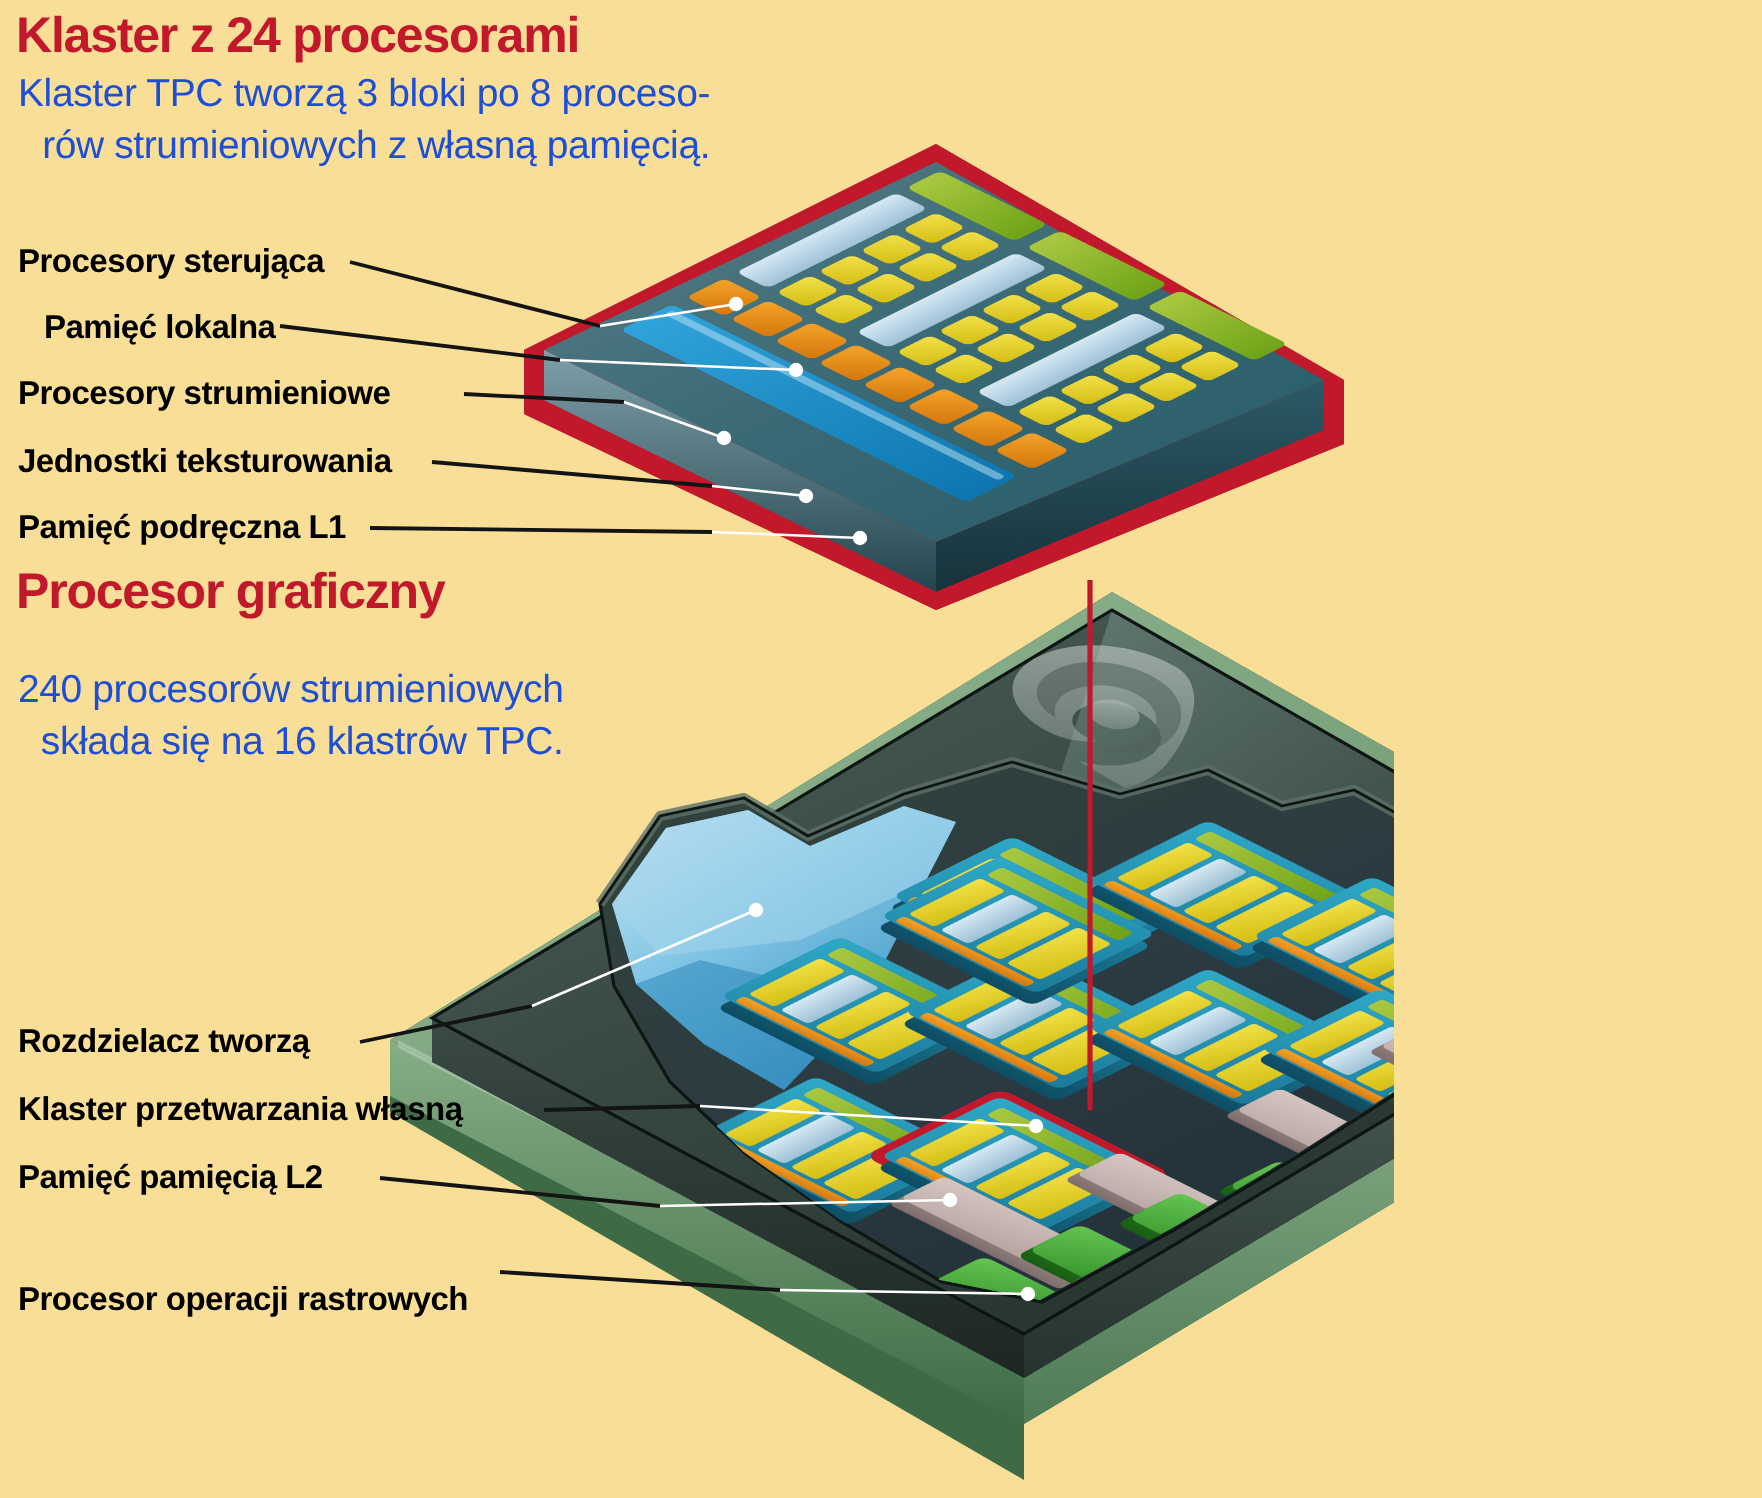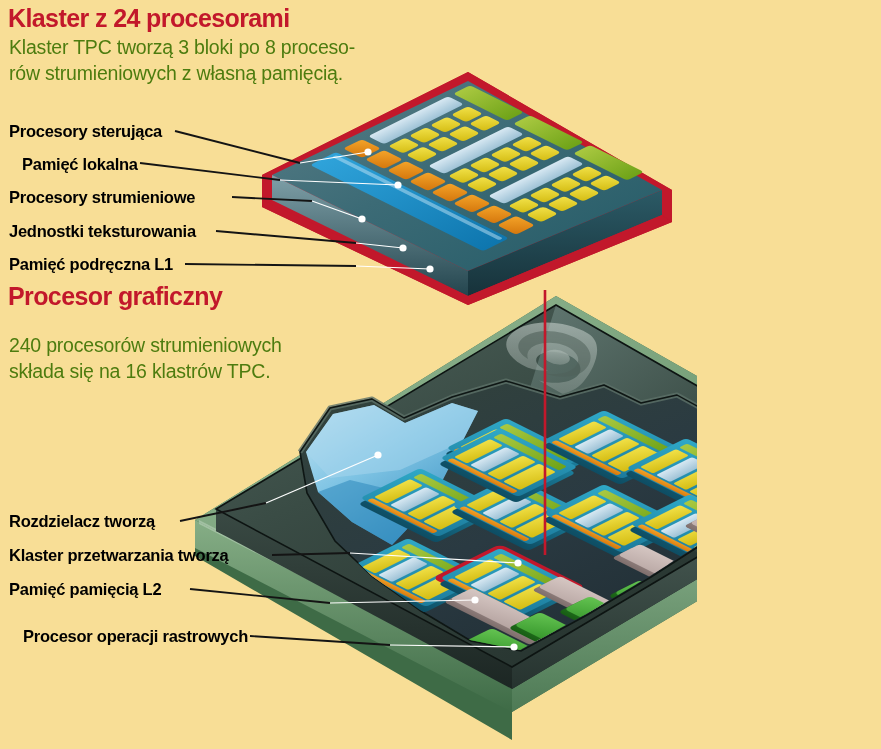--- a/index.html
+++ b/index.html
@@ -4,37 +4,37 @@
 <title>Klaster z 24 procesorami / Procesor graficzny</title>
 <style>
   html,body{margin:0;padding:0;}
   body{
     width:881px;height:749px;
     background:#F8DE96;
     font-family:"Liberation Sans", sans-serif;
     overflow:hidden;
     position:relative;
   }
-  #root{position:relative;width:697px;height:749px;overflow:hidden;}
+  #root{position:relative;width:697px;height:749px;overflow:hidden;text-align:right;}
 
   
   .heading{
     position:absolute;
     color:#C2182B;
     font-weight:bold;
     font-family:"Liberation Sans", sans-serif;
     letter-spacing:-0.6px;
     white-space:nowrap;
   }
   #title-cluster{left:8px;top:4px;font-size:25px;}
   #title-gpu{left:8px;top:282px;font-size:25px;}
 
   .body-text{
     position:absolute;
-    color:#4d7c0f;
+    color:#1d4ed8;
     font-size:19.5px;
     line-height:26px;
     white-space:pre;
     letter-spacing:-0.2px;
   }
   #desc-cluster{left:9px;top:34px;}
   #desc-gpu{left:9px;top:332px;}
 
   .callout-label{
     position:absolute;
@@ -568,18 +568,18 @@
   </div>
 
   <div class="labels">
     <div class="callout-label" style="left:9px;top:122px;">Procesory sterująca</div>
     <div class="callout-label" style="left:22px;top:155px;">Pamięć lokalna</div>
     <div class="callout-label" style="left:9px;top:188px;">Procesory strumieniowe</div>
     <div class="callout-label" style="left:9px;top:222px;">Jednostki teksturowania</div>
     <div class="callout-label" style="left:9px;top:255px;">Pamięć podręczna L1</div>
 
     <div class="callout-label" style="left:9px;top:512px;">Rozdzielacz tworzą</div>
-    <div class="callout-label" style="left:9px;top:546px;">Klaster przetwarzania tworzą</div>
+    <div class="callout-label" style="left:9px;top:546px;">Klaster przetwarzania własną</div>
     <div class="callout-label" style="left:9px;top:580px;">Pamięć pamięcią L2</div>
-    <div class="callout-label" style="left:9px;top:627px;margin-left:14px;">Procesor operacji rastrowych</div>
+    <div class="callout-label" style="left:9px;top:641px;">Procesor operacji rastrowych</div>
   </div>
 
 </div>
 
 </body></html>

